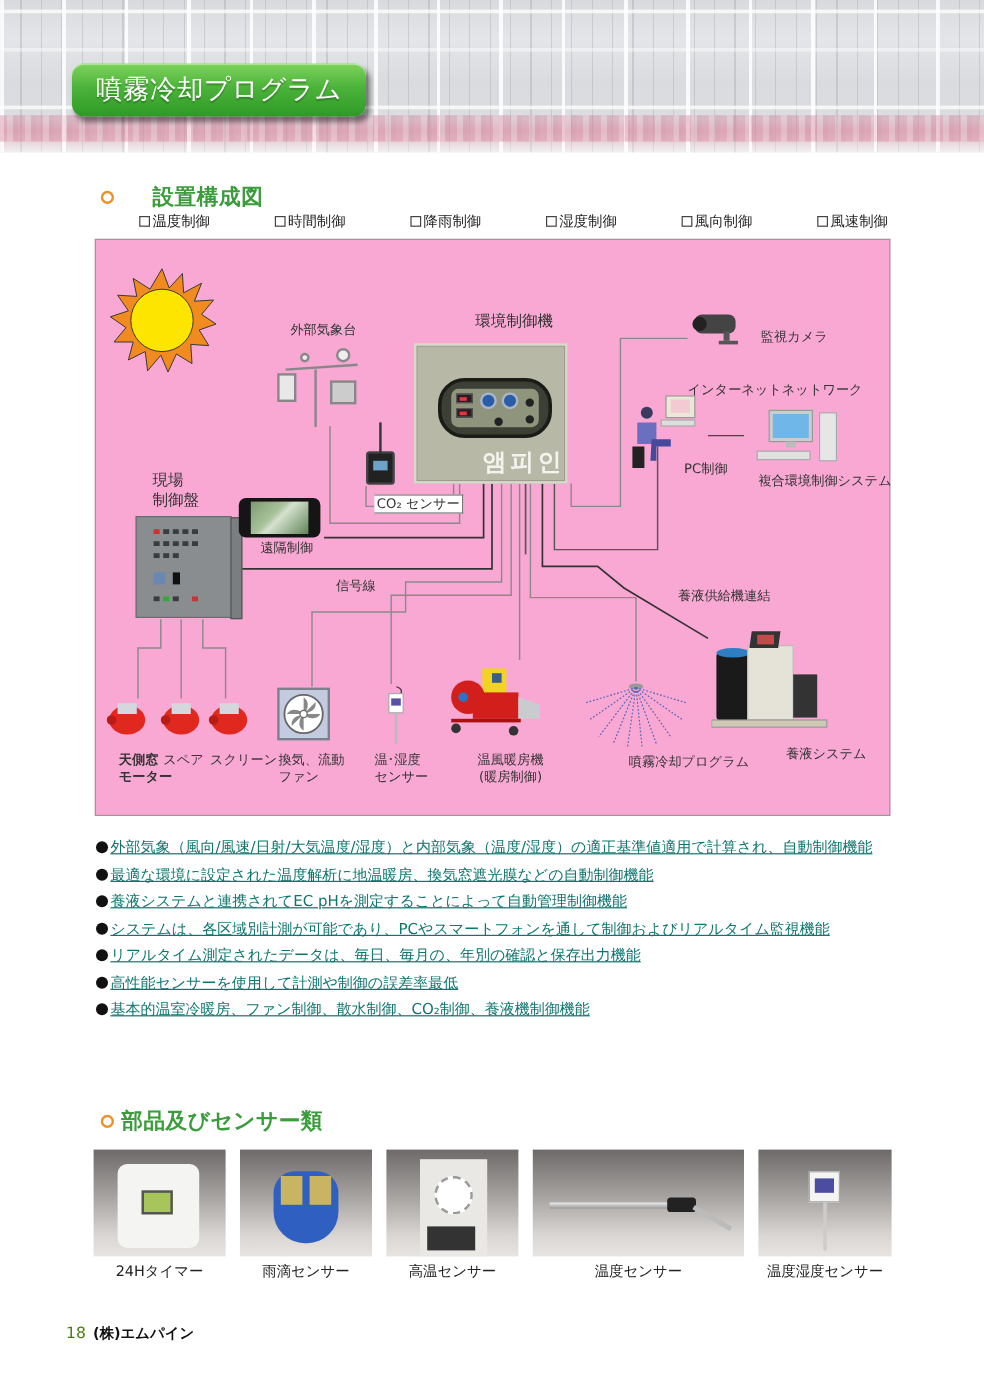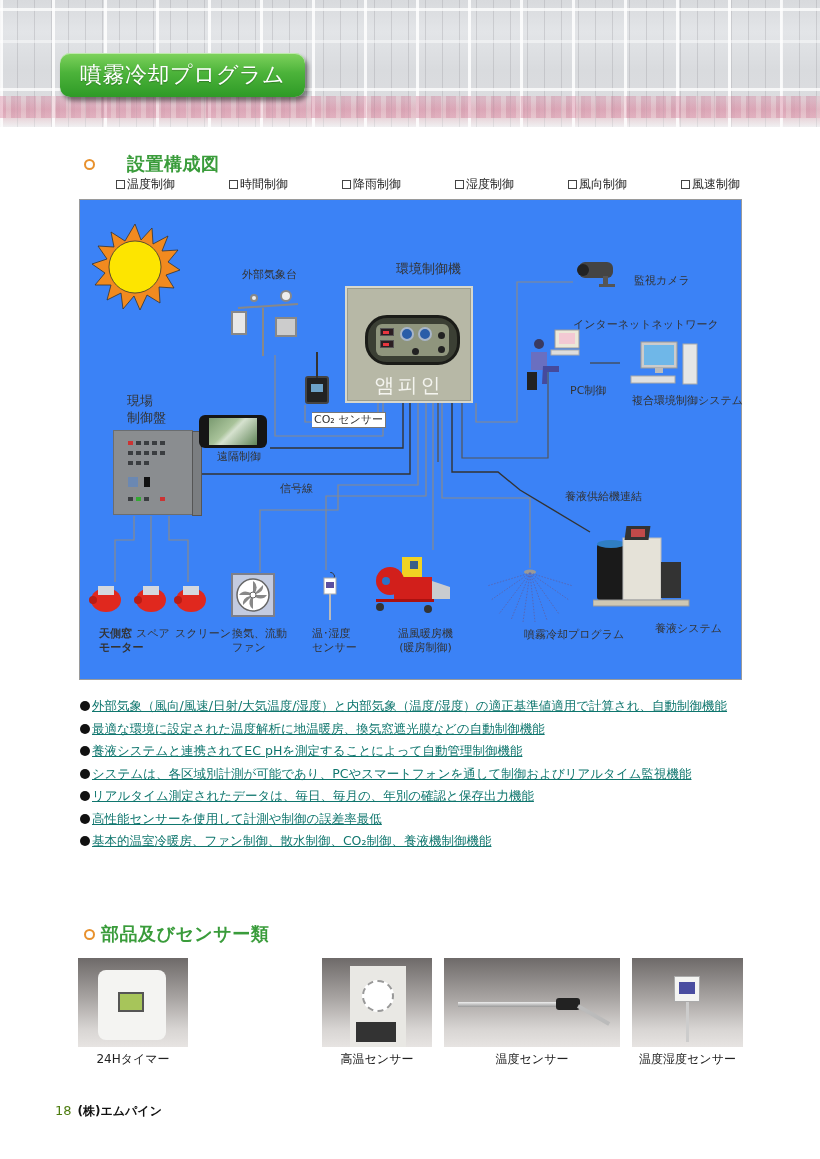--- a/index.html
+++ b/index.html
@@ -38,21 +38,21 @@
 
   .checklist {
     position: absolute; right: 80px; top: 176px; display: flex; gap: 6px; font-size: 12px; color: #222;
   }
   .checklist .chk { display: flex; align-items: center; gap: 1px; padding-left: 48px; }
   .checklist .box { width: 9px; height: 9px; border: 1px solid #444; display: inline-block; margin-right: 1px; }
 
   
   .diagram {
     position: absolute; left: 79px; top: 199px; width: 663px; height: 481px;
-    border: 1px solid #9a9a9a; background: #3b82f6;
+    border: 1px solid #9a9a9a; background: #f9a8d4;
   }
   .diagram svg.wires { position: absolute; left: 0; top: 0; }
   .lbl { position: absolute; font-size: 11px; color: #333; white-space: nowrap; line-height: 14px; }
   .lbl.big { font-size: 13px; }
   .lbl.center { text-align: center; }
 
   
   .obj { position: absolute; }
   .sun { left: 10px; top: 22px; width: 90px; height: 90px; }
   .weather { left: 148px; top: 88px; width: 90px; height: 68px; }
@@ -62,21 +62,21 @@
   }
   .controller .window {
     position: absolute; left: 18px; top: 27px; width: 95px; height: 50px;
     background: #3b3f34; border-radius: 22px; border: 3px solid #1b1c18;
   }
   .controller .inner { position: absolute; left: 8px; top: 6px; right: 8px; bottom: 6px; background: #8f957d; border-radius: 6px; }
   .controller .disp { position: absolute; width: 14px; height: 8px; background: #2b1e22; border: 1px solid #555; }
   .controller .disp::after { content: ""; position: absolute; left: 2px; top: 2px; width: 6px; height: 3px; background: #e8353f; }
   .controller .dial { position: absolute; width: 14px; height: 14px; border-radius: 50%; background: #2a5da8; border: 2px solid #a8b5c8; }
   .controller .knob { position: absolute; width: 7px; height: 7px; border-radius: 50%; background: #222; }
-  .controller .brand { position: absolute; left: 0; right: 0; top: 84px; text-align: center; color: #f4f4ef; font-size: 20px; font-weight: normal; letter-spacing: 3px; }
+  .controller .brand { position: absolute; left: 0; right: 0; top: 84px; text-align: right; color: #f4f4ef; font-size: 20px; font-weight: bold; letter-spacing: 3px; }
 
   .co2 { left: 225px; top: 176px; width: 24px; height: 28px; background: #222; border-radius: 3px; border: 2px solid #444; }
   .co2::before { content: ""; position: absolute; left: 4px; top: 6px; width: 12px; height: 8px; background: #6da2c8; }
   .co2::after { content: ""; position: absolute; left: 9px; top: -26px; width: 2px; height: 26px; background: #333; }
 
   .phone { left: 119px; top: 215px; width: 68px; height: 33px; background: #151515; border-radius: 6px; }
   .phone .screen { position: absolute; left: 10px; top: 3px; width: 48px; height: 27px; background: linear-gradient(135deg, #7a9a70 0%, #a9c39a 40%, #d6e2cf 50%, #5f8456 100%); }
 
   .panel { left: 33px; top: 230px; width: 80px; height: 85px; background: #8a8d90; border: 1px solid #6a6d70; }
   .panel .door { position: absolute; right: -10px; top: 0; width: 10px; height: 85px; background: #7b7e81; border: 1px solid #555; }
@@ -394,20 +394,28 @@
 </div>
 
 <div class="parts">
   <div class="part" style="left:0; width:110px;">
     <div class="pic">
       <div style="position:absolute;left:20px;top:12px;width:68px;height:70px;background:#f4f4f2;border-radius:8px;"></div>
       <div style="position:absolute;left:40px;top:34px;width:26px;height:20px;background:#a7c55a;border:2px solid #555;"></div>
     </div>
     <div class="cap">24Hタイマー</div>
   </div>
+  <div class="part" style="left:122px; width:110px;">
+    <div class="pic">
+      <div style="position:absolute;left:28px;top:18px;width:54px;height:60px;background:#2f5fc0;border-radius:18px 18px 26px 26px;"></div>
+      <div style="position:absolute;left:34px;top:22px;width:18px;height:24px;background:#c9b463;"></div>
+      <div style="position:absolute;left:58px;top:22px;width:18px;height:24px;background:#c9b463;"></div>
+    </div>
+    <div class="cap">雨滴センサー</div>
+  </div>
   <div class="part" style="left:244px; width:110px;">
     <div class="pic">
       <div style="position:absolute;left:28px;top:8px;width:56px;height:81px;background:#e9e8e4;"></div>
       <div style="position:absolute;left:40px;top:22px;width:32px;height:32px;border-radius:50%;background:#fff;border:2px dashed #999;"></div>
       <div style="position:absolute;left:34px;top:64px;width:40px;height:20px;background:#333;"></div>
     </div>
     <div class="cap">高温センサー</div>
   </div>
   <div class="part" style="left:366px; width:176px;">
     <div class="pic">

